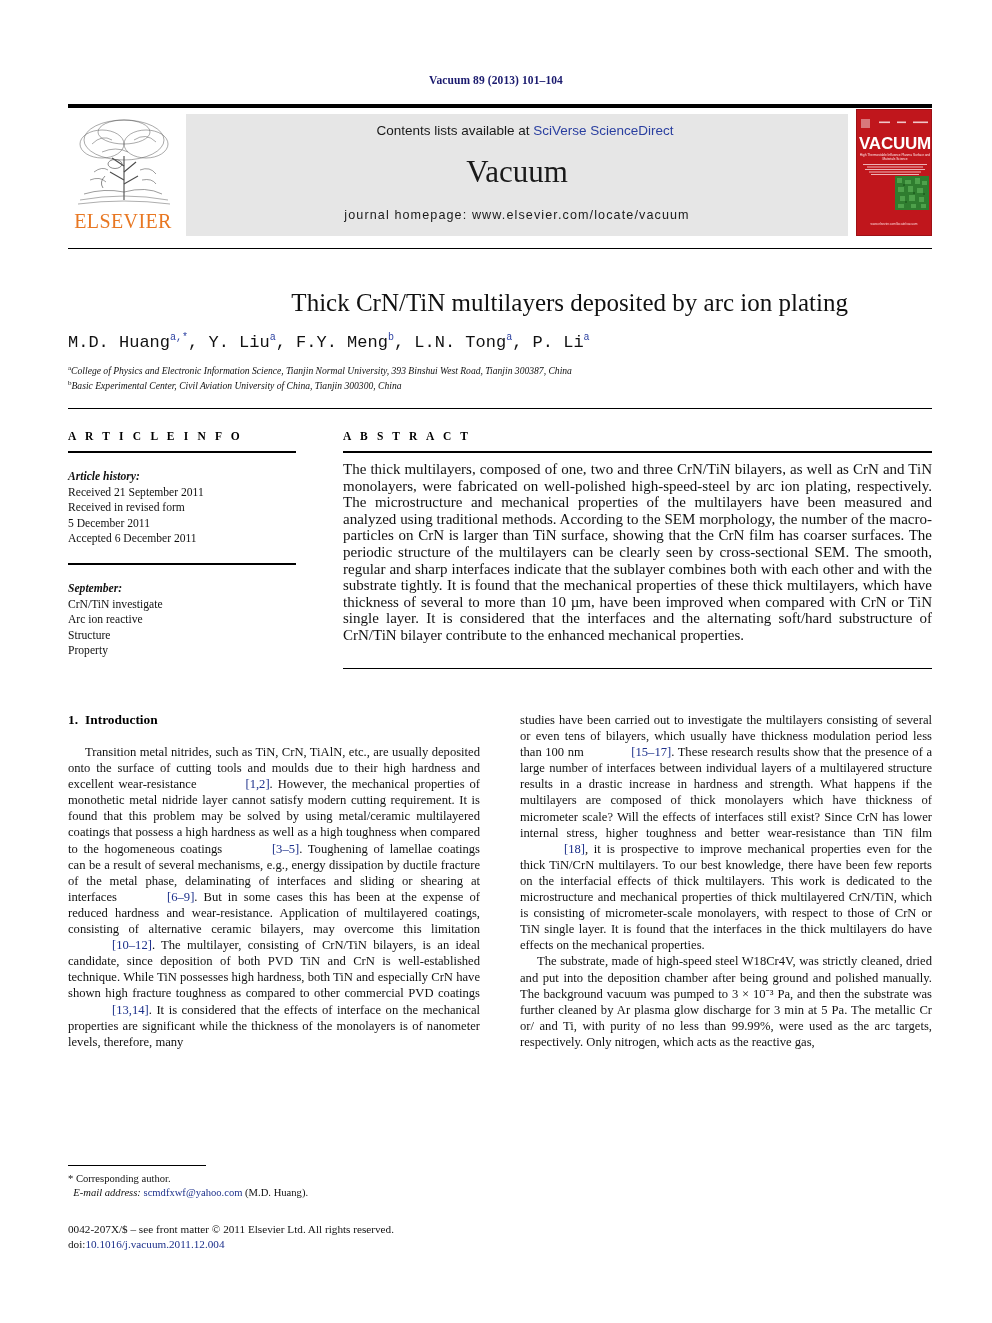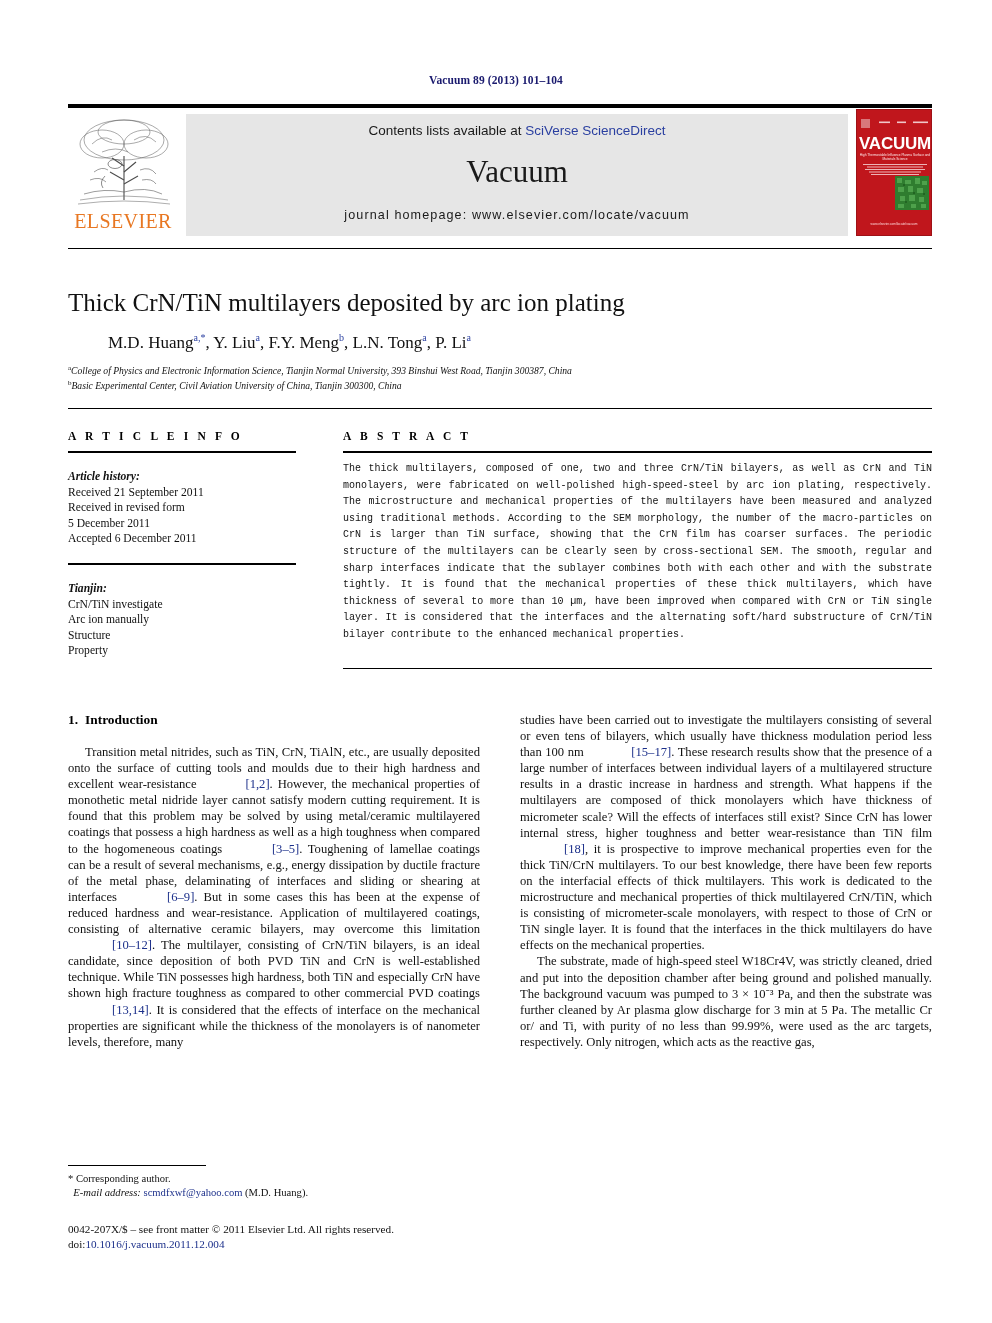--- a/index.html
+++ b/index.html
@@ -80,20 +80,21 @@
     background: #e6e6e6;
   }
   .contents-line {
     position: absolute;
     left: 0; top: 9px;
     width: 662px;
     text-align: center;
     font-family: "Liberation Sans", sans-serif;
     font-size: 13.5px;
     color: #1a1a1a;
+    padding-left: 8px;
   }
   .contents-line .sd {
     color: #2a3fa0;
   }
   .journal-name {
     position: absolute;
     left: 0; top: 40px;
     width: 662px;
     text-align: center;
     font-family: "Liberation Serif", serif;
@@ -155,29 +156,29 @@
     background: #000;
   }
   .art-title {
     position: absolute;
     left: 68px; top: 288px;
     width: 780px;
     font-family: "Liberation Serif", serif;
     font-size: 25px;
     line-height: 30px;
     color: #111;
+    text-align: right;
   }
   .authors {
     position: absolute;
     left: 68px; top: 332px;
     width: 780px;
-    font-family: Liberation Serif, serif;
+    font-family: Liberation Mono, monospace;
     font-size: 17px;
     color: #111;
-    margin-left: 40px;
   }
   .authors sup {
     font-size: 10px;
     color: #2a3fa0;
     vertical-align: super;
   }
   .affil {
     position: absolute;
     left: 68px; top: 362px;
     width: 820px;
@@ -227,22 +228,22 @@
     color: #111;
   }
   .info-body .it { font-style: italic; font-weight: bold; }
   .kw-rule {
     height: 2px;
     background: #000;
     margin-top: 16px;
   }
   .abs-body {
     margin-top: 8px;
-    font-family: Liberation Mono, monospace;
-    font-size: 10px;
+    font-family: Liberation Serif, serif;
+    font-size: 15px;
     line-height: 16.6px;
     text-align: justify;
     color: #111;
   }
   .abs-copy {
     margin-top: 10px;
     text-align: right;
     font-family: "Liberation Serif", serif;
     font-weight: bold;
     font-size: 12.2px;
@@ -445,23 +446,23 @@
     <div class="thin-rule"></div>
     <div class="info-body">
       <div class="it">Article history:</div>
       <div>Received 21 September 2011</div>
       <div>Received in revised form</div>
       <div>5 December 2011</div>
       <div>Accepted 6 December 2011</div>
     </div>
     <div class="kw-rule"></div>
     <div class="info-body">
-      <div class="it">Tianjin:</div>
+      <div class="it">September:</div>
       <div>CrN/TiN investigate</div>
-      <div>Arc ion manually</div>
+      <div>Arc ion reactive</div>
       <div>Structure</div>
       <div>Property</div>
     </div>
   </div>
 
   <div class="abs-col">
     <div class="sec-head">A B S T R A C T</div>
     <div class="thin-rule"></div>
     <div class="abs-body">The thick multilayers, composed of one, two and three CrN/TiN bilayers, as well as CrN and TiN monolayers, were fabricated on well-polished high-speed-steel by arc ion plating, respectively. The microstructure and mechanical properties of the multilayers have been measured and analyzed using traditional methods. According to the SEM morphology, the number of the macro-particles on CrN is larger than TiN surface, showing that the CrN film has coarser surfaces. The periodic structure of the multilayers can be clearly seen by cross-sectional SEM. The smooth, regular and sharp interfaces indicate that the sublayer combines both with each other and with the substrate tightly. It is found that the mechanical properties of these thick multilayers, which have thickness of several to more than 10 µm, have been improved when compared with CrN or TiN single layer. It is considered that the interfaces and the alternating soft/hard substructure of CrN/TiN bilayer contribute to the enhanced mechanical properties.</div>
   </div>

